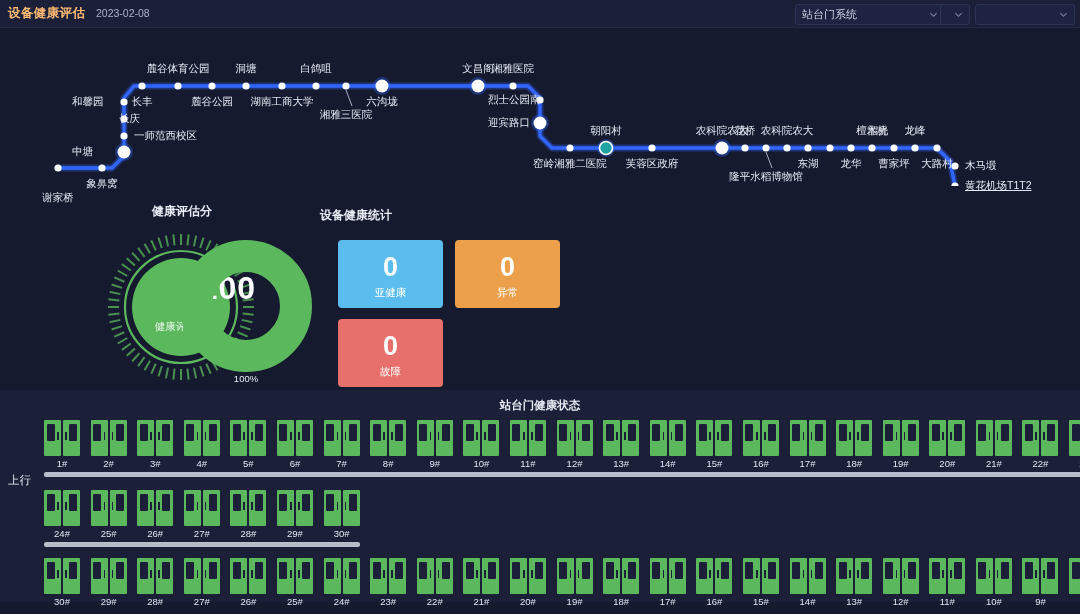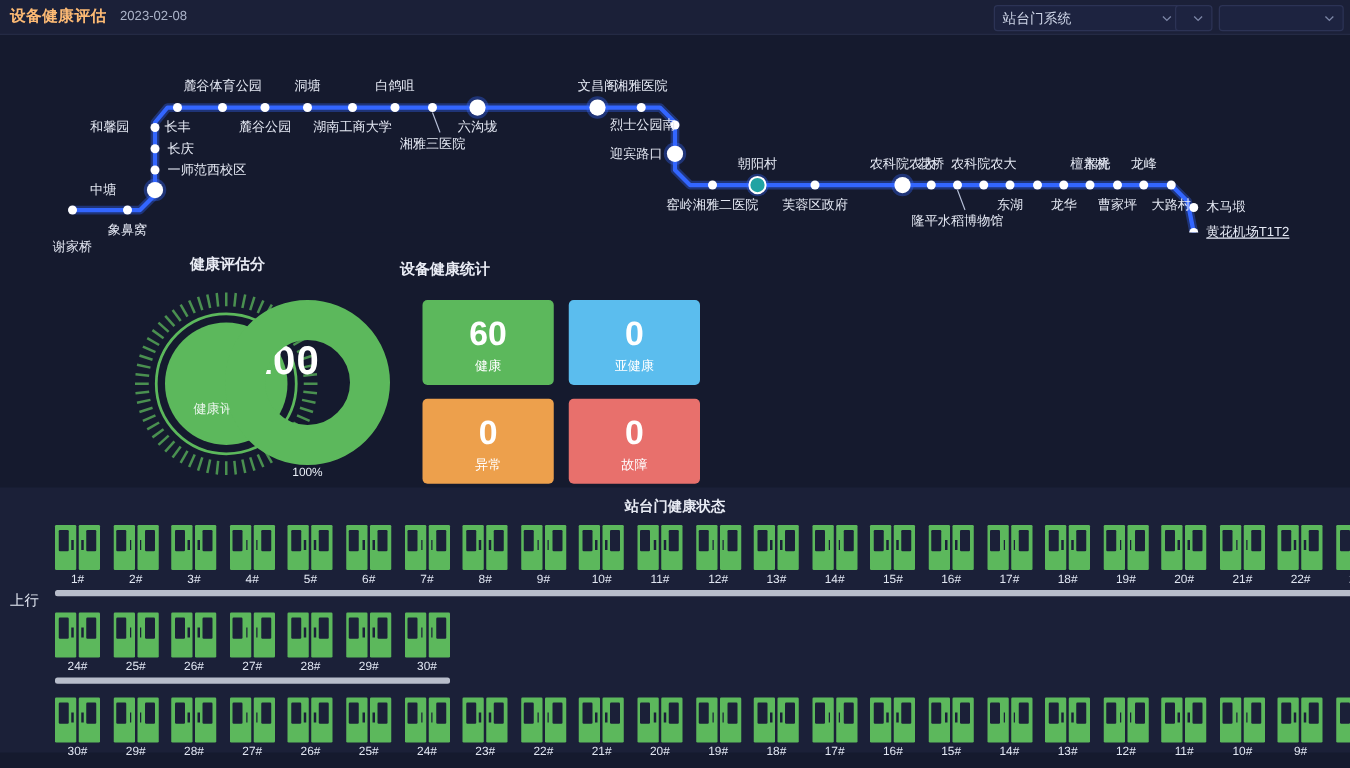--- a/index.html
+++ b/index.html
@@ -214,21 +214,21 @@
         <circle cx="915" cy="120" r="3.6" fill="#ffffff"></circle>
         <circle cx="937" cy="120" r="3.6" fill="#ffffff"></circle>
         <circle cx="955" cy="138" r="3.6" fill="#ffffff"></circle>
         <circle cx="955" cy="158" r="3.6" fill="#ffffff"></circle>
       </svg>
     <div id="map-labels">
         <div class="stn-label" style="left: 58px; top: 163px;">谢家桥</div>
         <div class="stn-label" style="left: 102px; top: 149px;">象鼻窝</div>
         <div class="stn-label lt" style="left: 72px; top: 117px;">中塘</div>
         <div class="stn-label lt" style="left: 134px; top: 101px;">一师范西校区</div>
-        <div class="stn-label lt" style="left: 134px; top: 84px;">长庆</div>
+        <div class="stn-label lt" style="left: 119px; top: 84px;">长庆</div>
         <div class="stn-label lt" style="left: 72px; top: 67px;">和馨园</div>
         <div class="stn-label" style="left: 142px; top: 67px;">长丰</div>
         <div class="stn-label" style="left: 178px; top: 34px;">麓谷体育公园</div>
         <div class="stn-label" style="left: 212px; top: 67px;">麓谷公园</div>
         <div class="stn-label" style="left: 246px; top: 34px;">洞塘</div>
         <div class="stn-label" style="left: 282px; top: 67px;">湖南工商大学</div>
         <div class="stn-label" style="left: 316px; top: 34px;">白鸽咀</div>
         <div class="stn-label" style="left: 346px; top: 80px;">湘雅三医院</div>
         <div class="stn-label" style="left: 382px; top: 67px;">六沟垅</div>
         <div class="stn-label" style="left: 478px; top: 34px;">文昌阁</div>
@@ -330,24 +330,20 @@
 
     <div class="panel" id="panel-stats">
       <div class="panel-title">设备健康统计</div>
       <div class="donut-wrap">
         <svg id="donut-svg" width="148" height="140">
             <circle cx="74" cy="70" r="50" fill="none" stroke="#5cb85c" stroke-width="32"></circle>
           </svg>
         <div class="donut-pct">100%</div>
       </div>
       <div class="cards" id="stat-cards">
-          <div class="card" style="background: rgb(92, 184, 92);">
-            <div class="num">60</div>
-            <div class="cap">健康</div>
-          </div>
           <div class="card" style="background: rgb(91, 189, 238);">
             <div class="num">0</div>
             <div class="cap">亚健康</div>
           </div>
           <div class="card" style="background: rgb(237, 160, 76);">
             <div class="num">0</div>
             <div class="cap">异常</div>
           </div>
           <div class="card" style="background: rgb(232, 112, 108);">
             <div class="num">0</div>

